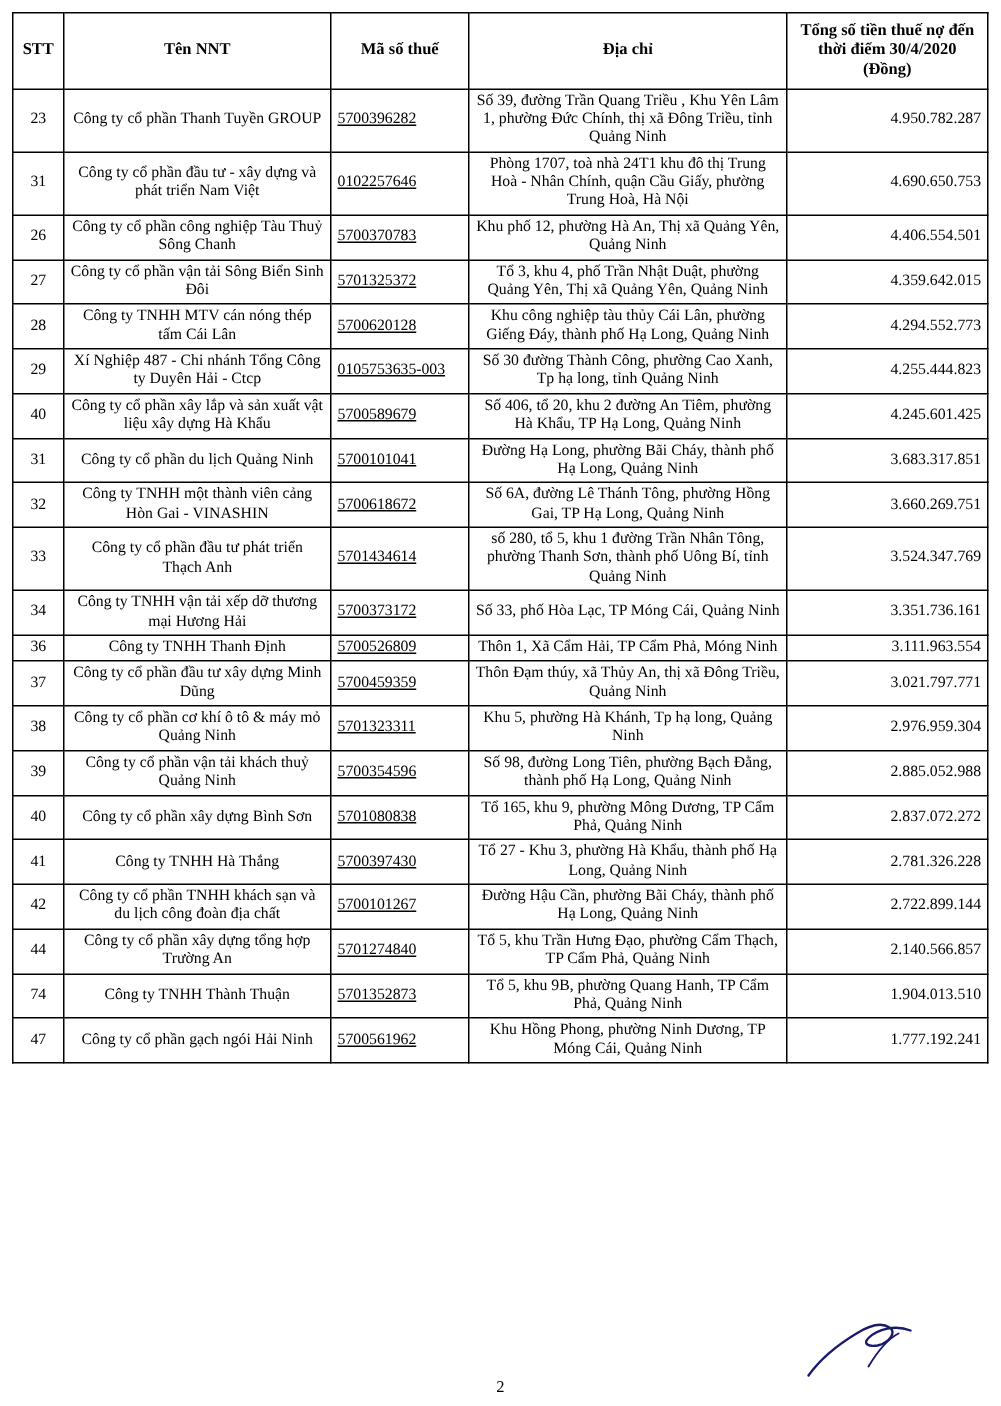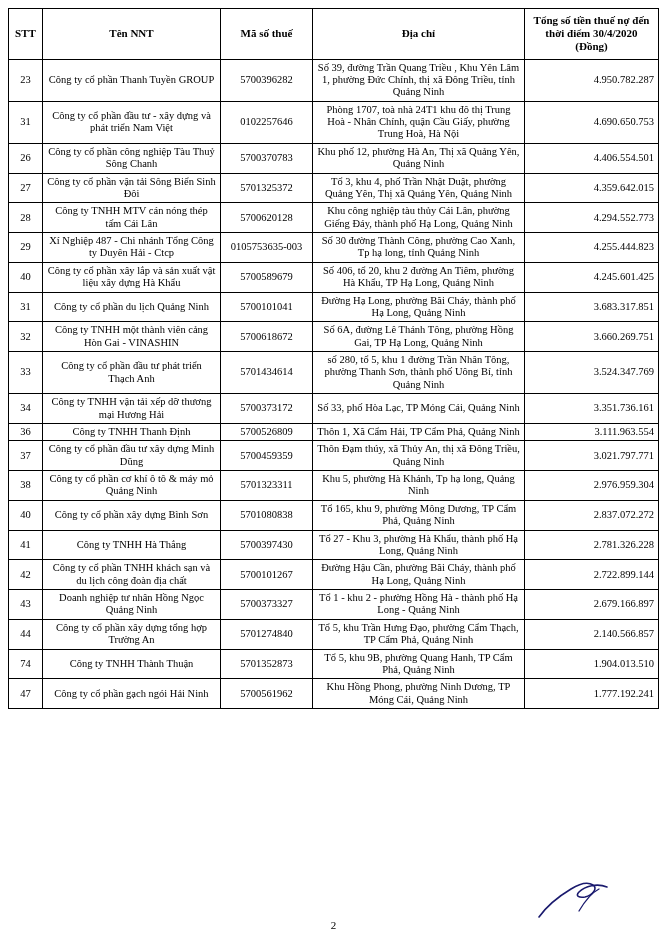--- a/index.html
+++ b/index.html
@@ -49,21 +49,22 @@
   col.c-amt { width: 134px; }
 
   td.stt {
     text-align: center;
     font-size: 10.5px;
   }
   td.name {
     text-align: center;
   }
   td.tax {
-    text-align: center;
+    text-align: left;
+    text-decoration: underline;
   }
   td.addr {
     text-align: center;
   }
   td.amt {
     text-align: right;
     padding-right: 6px;
   }
   .page-number {
     position: absolute;
@@ -180,38 +181,45 @@
           <td class="stt">34</td>
           <td class="name">Công ty TNHH vận tải xếp dỡ thương mại Hương Hải</td>
           <td class="tax">5700373172</td>
           <td class="addr">Số 33, phố Hòa Lạc, TP Móng Cái, Quảng Ninh</td>
           <td class="amt">3.351.736.161</td>
         </tr>
         <tr>
           <td class="stt">36</td>
           <td class="name">Công ty TNHH Thanh Định</td>
           <td class="tax">5700526809</td>
-          <td class="addr">Thôn 1, Xã Cẩm Hải, TP Cẩm Phả, Quảng Ninh</td>
+          <td class="addr">Thôn 1, Xã Cẩm Hải, TP Cẩm Phả, Móng Ninh</td>
           <td class="amt">3.111.963.554</td>
         </tr>
         <tr>
           <td class="stt">37</td>
           <td class="name">Công ty cổ phần đầu tư xây dựng Minh Dũng</td>
           <td class="tax">5700459359</td>
           <td class="addr">Thôn Đạm thúy, xã Thủy An, thị xã Đông Triều, Quảng Ninh</td>
           <td class="amt">3.021.797.771</td>
         </tr>
         <tr>
           <td class="stt">38</td>
           <td class="name">Công ty cổ phần cơ khí ô tô &amp; máy mỏ Quảng Ninh</td>
           <td class="tax">5701323311</td>
           <td class="addr">Khu 5, phường Hà Khánh, Tp hạ long, Quảng Ninh</td>
           <td class="amt">2.976.959.304</td>
         </tr>
         <tr>
+          <td class="stt">39</td>
+          <td class="name">Công ty cổ phần vận tải khách thuỷ Quảng Ninh</td>
+          <td class="tax">5700354596</td>
+          <td class="addr">Số 98, đường Long Tiên, phường Bạch Đằng, thành phố Hạ Long, Quảng Ninh</td>
+          <td class="amt">2.885.052.988</td>
+        </tr>
+        <tr>
           <td class="stt">40</td>
           <td class="name">Công ty cổ phần xây dựng Bình Sơn</td>
           <td class="tax">5701080838</td>
           <td class="addr">Tổ 165, khu 9, phường Mông Dương, TP Cẩm Phả, Quảng Ninh</td>
           <td class="amt">2.837.072.272</td>
         </tr>
         <tr>
           <td class="stt">41</td>
           <td class="name">Công ty TNHH Hà Thắng</td>
           <td class="tax">5700397430</td>
@@ -219,27 +227,20 @@
           <td class="amt">2.781.326.228</td>
         </tr>
         <tr>
           <td class="stt">42</td>
           <td class="name">Công ty cổ phần TNHH khách sạn và du lịch công đoàn địa chất</td>
           <td class="tax">5700101267</td>
           <td class="addr">Đường Hậu Cần, phường Bãi Cháy, thành phố Hạ Long, Quảng Ninh</td>
           <td class="amt">2.722.899.144</td>
         </tr>
         <tr>
-          <td class="stt">43</td>
-          <td class="name">Doanh nghiệp tư nhân Hồng Ngọc Quảng Ninh</td>
-          <td class="tax">5700373327</td>
-          <td class="addr">Tổ 1 - khu 2 - phường Hồng Hà - thành phố Hạ Long - Quảng Ninh</td>
-          <td class="amt">2.679.166.897</td>
-        </tr>
-        <tr>
           <td class="stt">44</td>
           <td class="name">Công ty cổ phần xây dựng tổng hợp Trường An</td>
           <td class="tax">5701274840</td>
           <td class="addr">Tổ 5, khu Trần Hưng Đạo, phường Cẩm Thạch, TP Cẩm Phả, Quảng Ninh</td>
           <td class="amt">2.140.566.857</td>
         </tr>
         <tr>
           <td class="stt">74</td>
           <td class="name">Công ty TNHH Thành Thuận</td>
           <td class="tax">5701352873</td>

